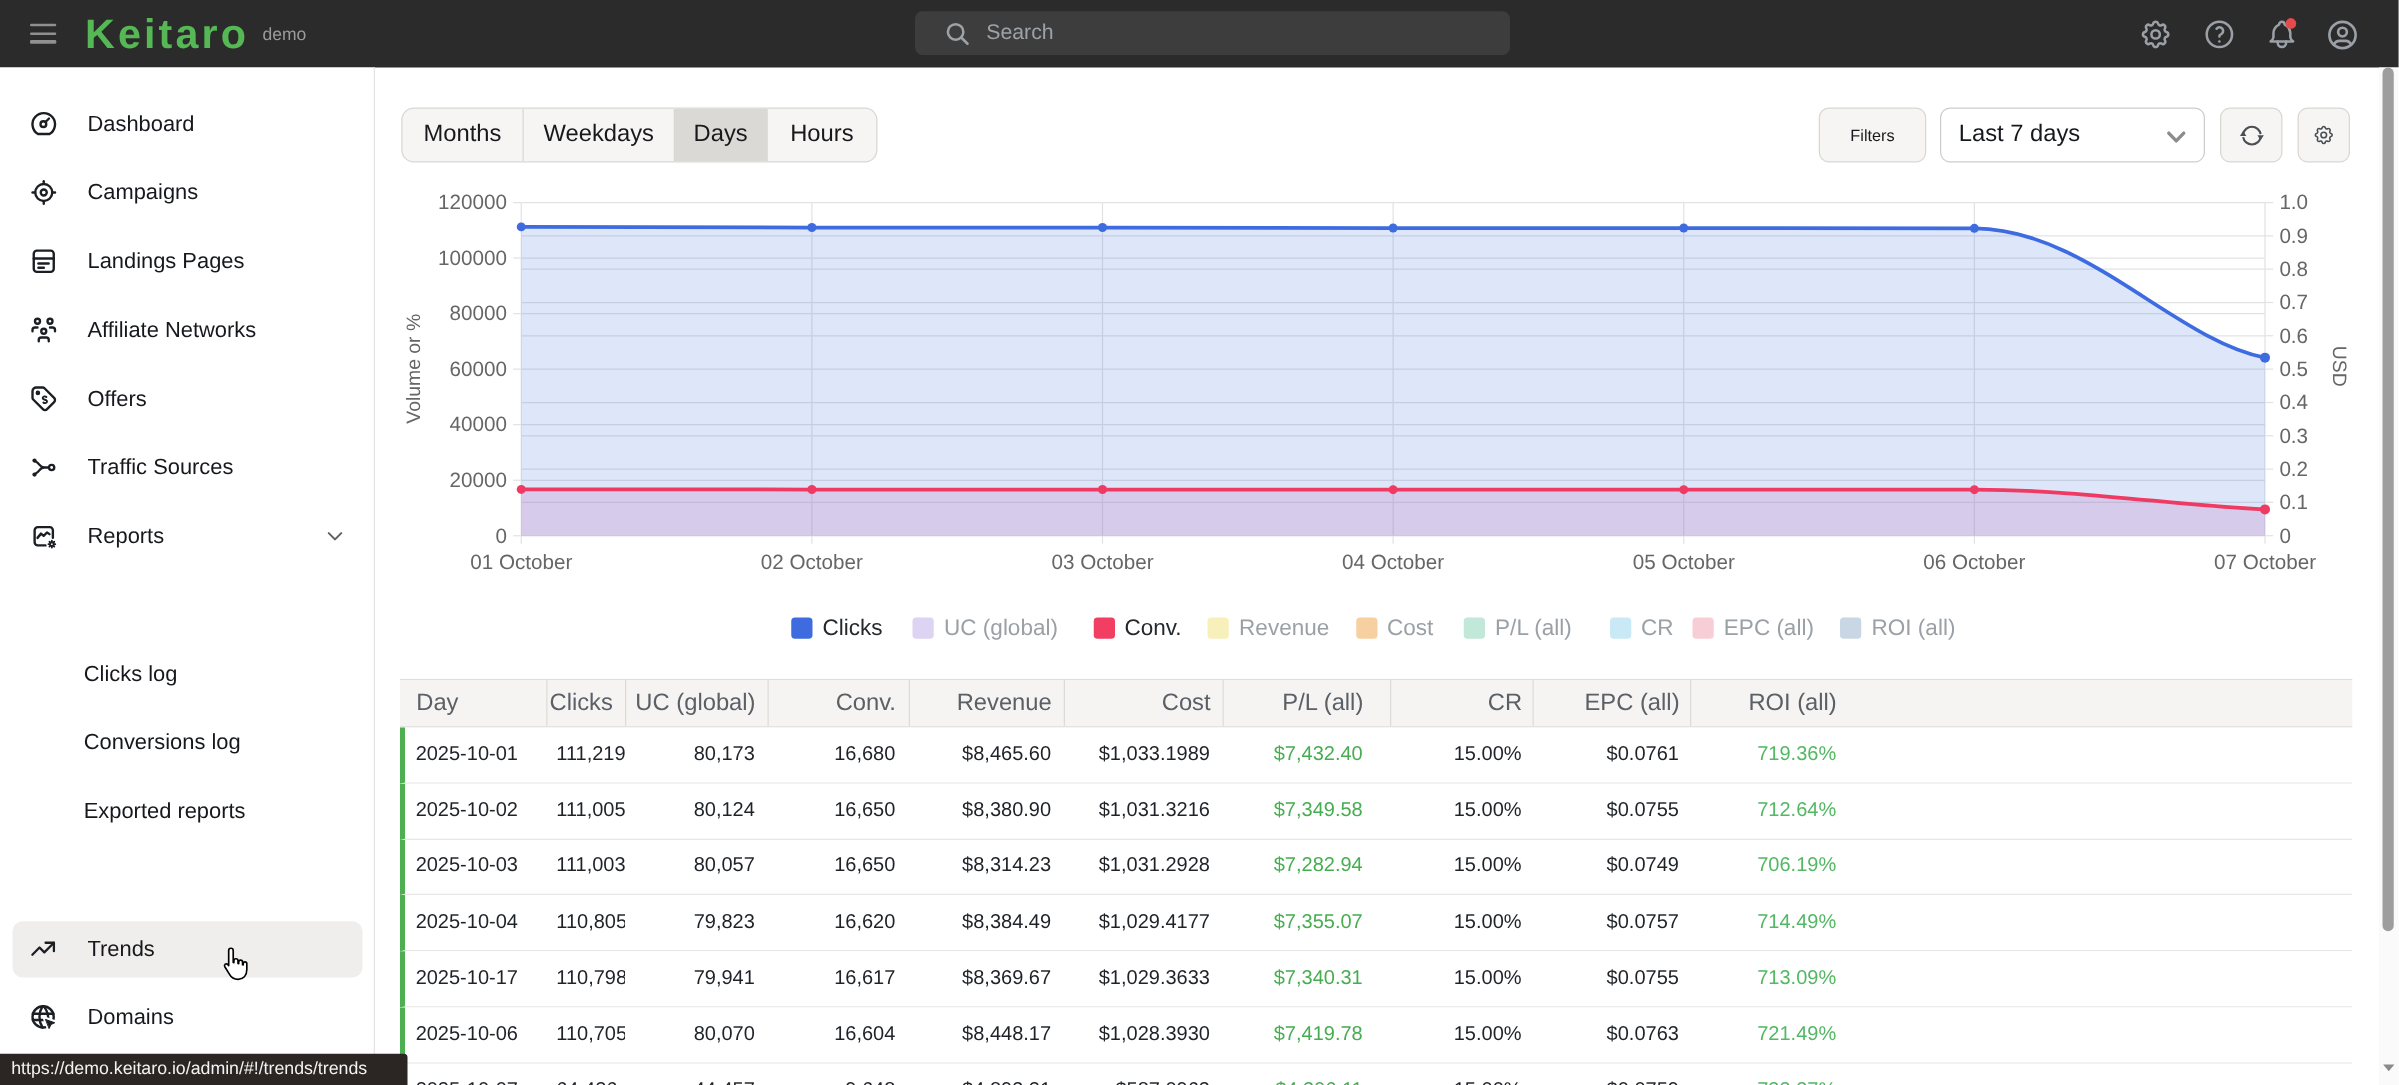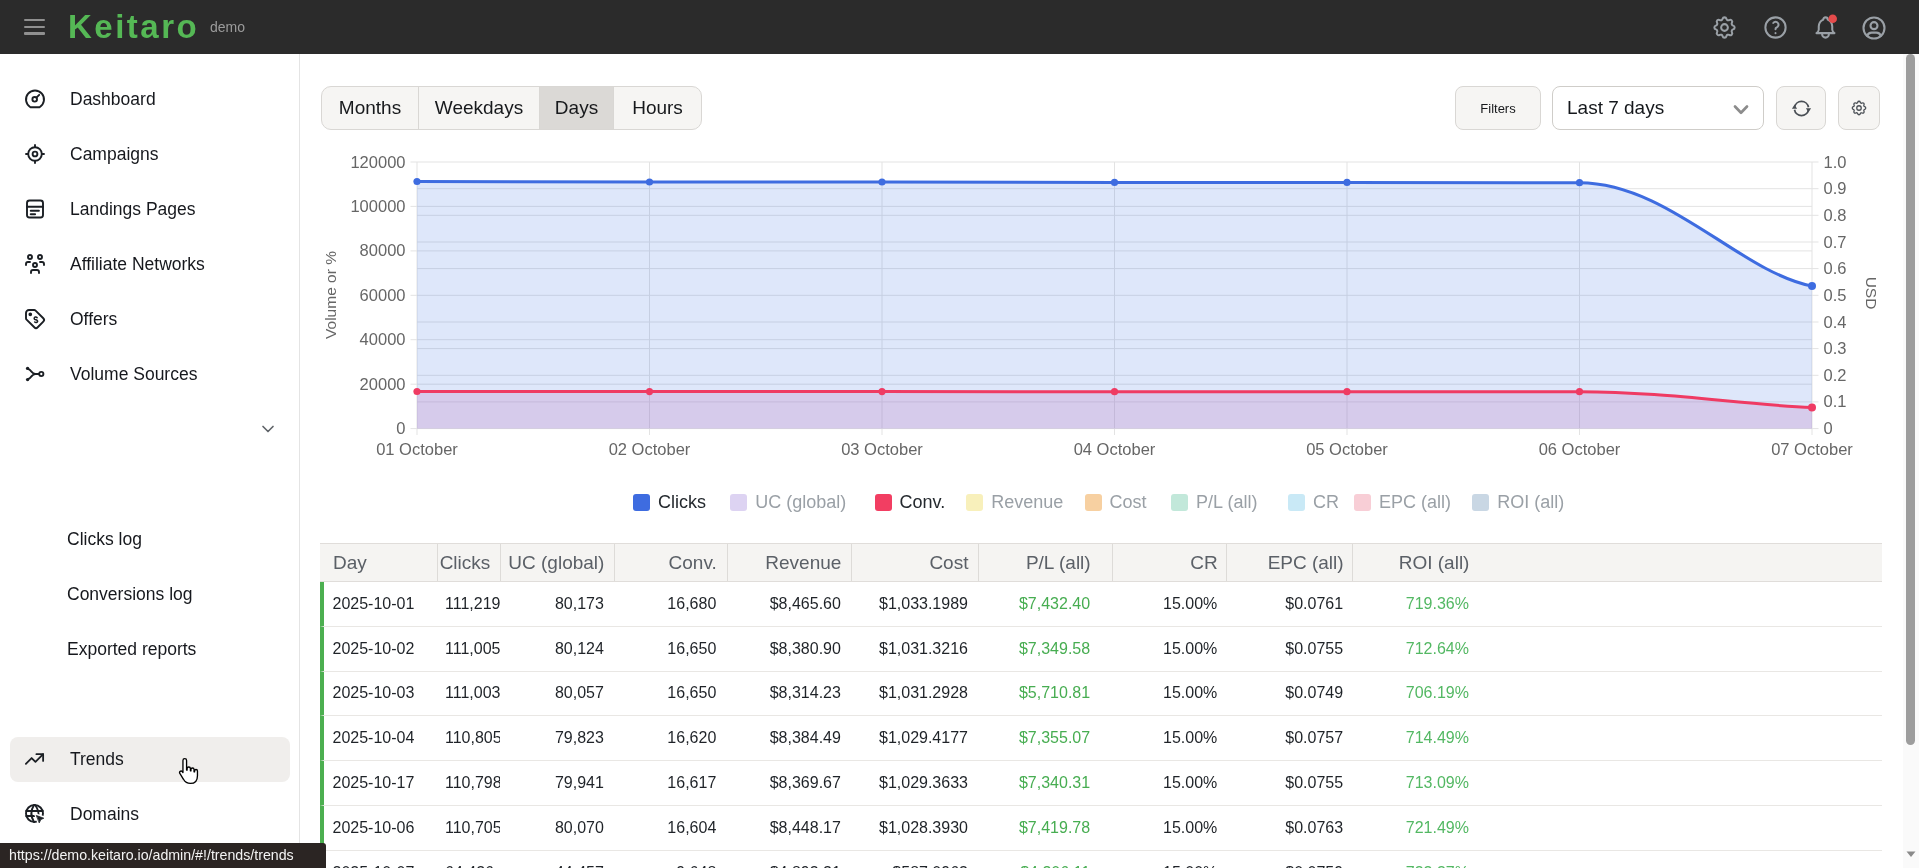--- a/index.html
+++ b/index.html
@@ -82,20 +82,27 @@
 <div id="page">
 
 <div id="hdr">
   <div id="burger">
         <div></div>
         <div></div>
         <div></div>
       </div>
   <div id="logo">Keitaro</div>
   <div id="demo">demo</div>
+  <div id="search">
+    <svg width="24" height="24" style="position:absolute;left:22px;top:6px" viewBox="0 0 24 24" fill="none" stroke="#9da2a7" stroke-width="2" stroke-linecap="round">
+      <circle cx="10.5" cy="10.5" r="6.2"></circle>
+          <path d="M15 15l5 5"></path>
+    </svg>
+    <span>Search</span>
+  </div>
 <svg class="hico" width="27" height="27" style="left:1711px" viewBox="0 0 24 24" fill="none" stroke="#9aa0a6" stroke-width="1.8" stroke-linecap="round" stroke-linejoin="round">
         <path d="M10.325 4.317c.426-1.756 2.924-1.756 3.35 0a1.724 1.724 0 0 0 2.573 1.066c1.543-.94 3.31.826 2.37 2.37a1.724 1.724 0 0 0 1.065 2.572c1.756.426 1.756 2.924 0 3.35a1.724 1.724 0 0 0-1.066 2.573c.94 1.543-.826 3.31-2.37 2.37a1.724 1.724 0 0 0-2.572 1.065c-.426 1.756-2.924 1.756-3.35 0a1.724 1.724 0 0 0-2.573-1.066c-1.543.94-3.31-.826-2.37-2.37a1.724 1.724 0 0 0-1.065-2.572c-1.756-.426-1.756-2.924 0-3.35a1.724 1.724 0 0 0 1.066-2.573c-.94-1.543.826-3.31 2.37-2.37c1 .608 2.296.07 2.572-1.065z"></path>
         <circle cx="12" cy="12" r="3"></circle>
       </svg>
       <svg class="hico" width="27" height="27" style="left:1762px" viewBox="0 0 24 24" fill="none" stroke="#9aa0a6" stroke-width="1.8" stroke-linecap="round" stroke-linejoin="round">
         <circle cx="12" cy="12" r="9"></circle>
         <path d="M12 17l0 .01"></path>
         <path d="M12 13.5a1.5 1.5 0 0 1 1-1.5a2.6 2.6 0 1 0-3-4"></path>
       </svg>
       <svg class="hico" width="27" height="27" style="left:1812px" viewBox="0 0 24 24" fill="none" stroke="#9aa0a6" stroke-width="1.8" stroke-linecap="round" stroke-linejoin="round">
@@ -159,21 +166,34 @@
         </svg>
         <span class="txt">Offers</span>
       </div>
 <div class="mitem" style="top:298px">
         <svg class="ic" width="24" height="24" viewBox="0 0 24 24" fill="none" stroke="#1b1f24" stroke-width="1.9" stroke-linecap="round" stroke-linejoin="round">
           <circle cx="4.6" cy="6.4" r="1.7" fill="#1b1f24" stroke="none"></circle>
           <circle cx="4.6" cy="17.6" r="1.7" fill="#1b1f24" stroke="none"></circle>
           <path d="M5.5 7.2 c3.4,1.4 3,4.8 7,4.8 M5.5 16.8 c3.4,-1.4 3,-4.8 7,-4.8 M12.5 12 h3.6"></path>
           <circle cx="18.3" cy="12" r="2.1"></circle>
         </svg>
-        <span class="txt">Volume Sources</span>
+        <span class="txt">Traffic Sources</span>
+      </div>
+<div class="mitem" style="top:353px">
+        <svg class="ic" width="24" height="24" viewBox="0 0 24 24" fill="none" stroke="#1b1f24" stroke-width="1.9" stroke-linecap="round" stroke-linejoin="round">
+          <path d="M19.3 13.2 V7.2 a2.5 2.5 0 0 0 -2.5 -2.5 H7.2 a2.5 2.5 0 0 0 -2.5 2.5 v9.6 a2.5 2.5 0 0 0 2.5 2.5 h6.2"></path>
+          <path d="M7 13.3 L9.8 9.9 L11.9 11.7 L14.6 9 L16.6 10.3"></path>
+          <circle cx="18.5" cy="18.3" r="4" fill="#fff" stroke="none"></circle>
+          <g stroke="#1b1f24" stroke-width="1.5">
+            <path d="M18.5 15.6v5.4 M15.8 18.3h5.4 M16.6 16.4l3.8 3.8 M16.6 20.2l3.8-3.8"></path>
+          </g>
+          <circle cx="18.5" cy="18.3" r="1.7" fill="#1b1f24" stroke="none"></circle>
+          <circle cx="18.5" cy="18.3" r="0.7" fill="#fff" stroke="none"></circle>
+        </svg>
+        <span class="txt">Reports</span>
       </div>
 <svg width="20" height="20" style="position:absolute;left:258px;top:365px" viewBox="0 0 24 24" fill="none" stroke="#5f6368" stroke-width="2" stroke-linecap="round" stroke-linejoin="round">
         <path d="M6 9l6 6l6-6"></path>
       </svg>
 <div class="mitem" style="top:463px">
         <span class="txt" style="left:67px">Clicks log</span>
       </div>
 <div class="mitem" style="top:518px">
         <span class="txt" style="left:67px">Conversions log</span>
       </div>
@@ -399,21 +419,21 @@
         <div class="gn2">712.64%</div>
         <div></div>
       </div>
   <div class="trow">
         <div>2025-10-03</div>
         <div class="cl">111,003</div>
         <div>80,057</div>
         <div>16,650</div>
         <div>$8,314.23</div>
         <div>$1,031.2928</div>
-        <div class="gn" style="padding-right:21px">$5,710.81</div>
+        <div class="gn" style="padding-right:21px">$7,282.94</div>
         <div style="padding-right:8px">15.00%</div>
         <div style="padding-right:8px">$0.0749</div>
         <div class="gn2">706.19%</div>
         <div></div>
       </div>
   <div class="trow">
         <div>2025-10-04</div>
         <div class="cl">110,805</div>
         <div>79,823</div>
         <div>16,620</div>

